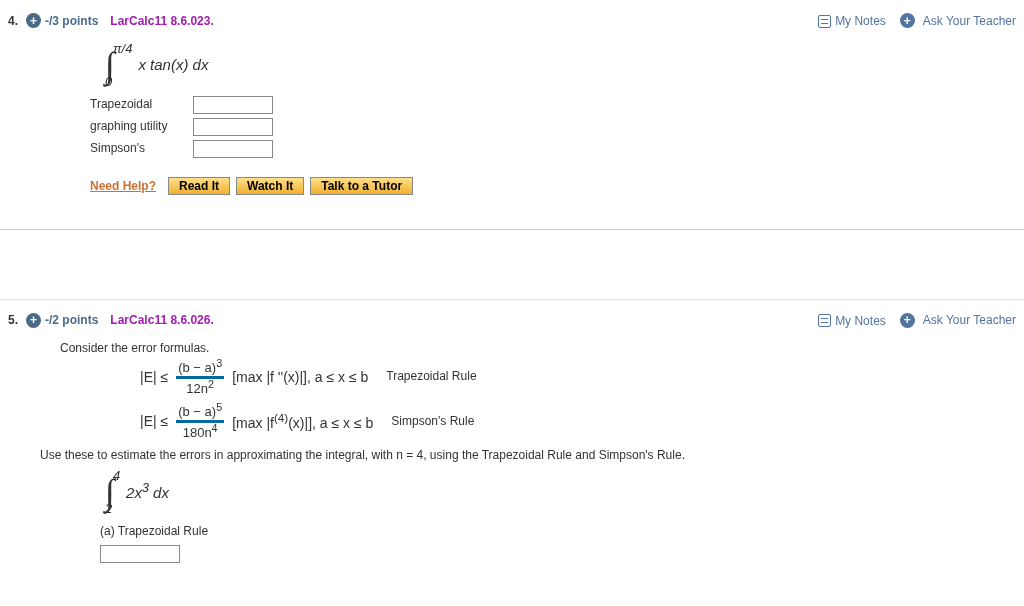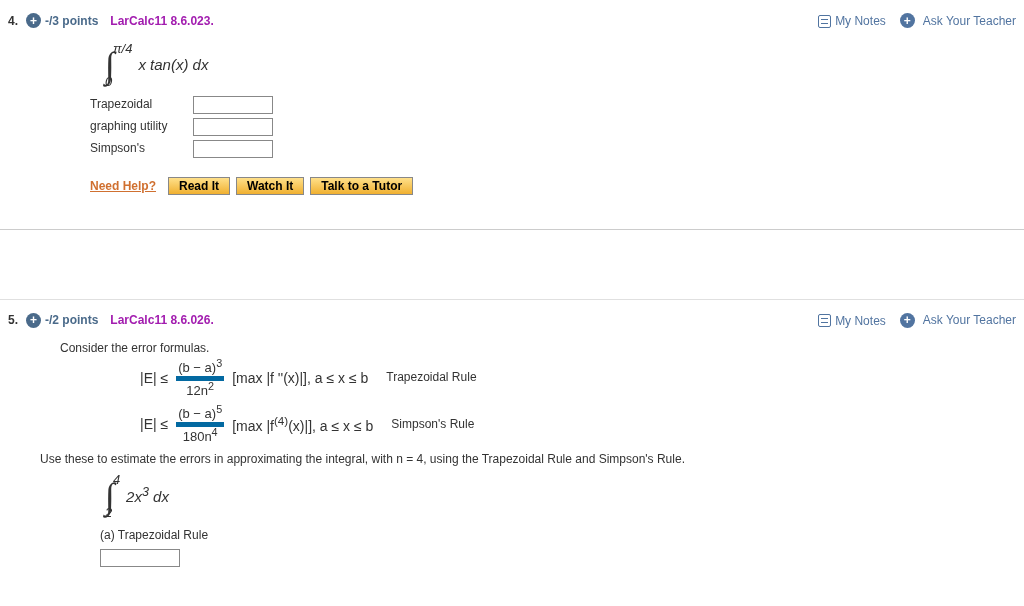--- a/index.html
+++ b/index.html
@@ -25,21 +25,21 @@
   .help-btn { background: linear-gradient(#ffe08a, #f0b030); border: 1px solid #888; padding: 1px 10px; font-size: 12px; font-weight: bold; cursor: pointer; color: #000;}
   .spacer { height: 70px; background: #fff; border-bottom: 1px solid #e0e0e0;}
   .integral-expr { margin: 6px 0 10px 65px; font-family: 'Times New Roman', serif; font-style: italic; font-size: 15px; position: relative; height: 40px; display: flex; align-items: center;}
   .big-int { font-size: 36px; font-style: normal; line-height: 1; font-family: 'Times New Roman', serif;}
   .int-bounds { display: inline-flex; flex-direction: column; font-size: 13px; line-height: 1; margin-right: 4px; position: relative;}
   .int-upper { position: relative; top: -10px; left: -2px;}
   .int-lower { position: relative; bottom: -10px; left: -10px;}
   .formula-row { margin-left: 100px; font-family: 'Times New Roman', serif; font-size: 14px; display: flex; align-items: center; gap: 8px; margin-bottom: 6px;}
   .formula-row .label-after { font-family: Verdana, sans-serif; font-size: 12px; margin-left: 10px;}
   .frac { display: inline-flex; flex-direction: column; align-items: center; font-size: 13px; line-height: 1.1; vertical-align: middle;}
-  .frac .num { border-bottom: 5px solid #0369a1; padding: 0 2px;}
+  .frac .num { border-bottom: 3px solid #0369a1; padding: 0 2px;}
   .frac .den { padding: 0 2px;}
   .sub-question { margin-left: 60px; margin-top: 8px;}
   .sub-input { margin-left: 60px; margin-top: 4px;}
 </style>
 </head>
 <body>
 
 <div class="question-block">
   <div class="q-header">
     <span class="q-num">4.</span>

